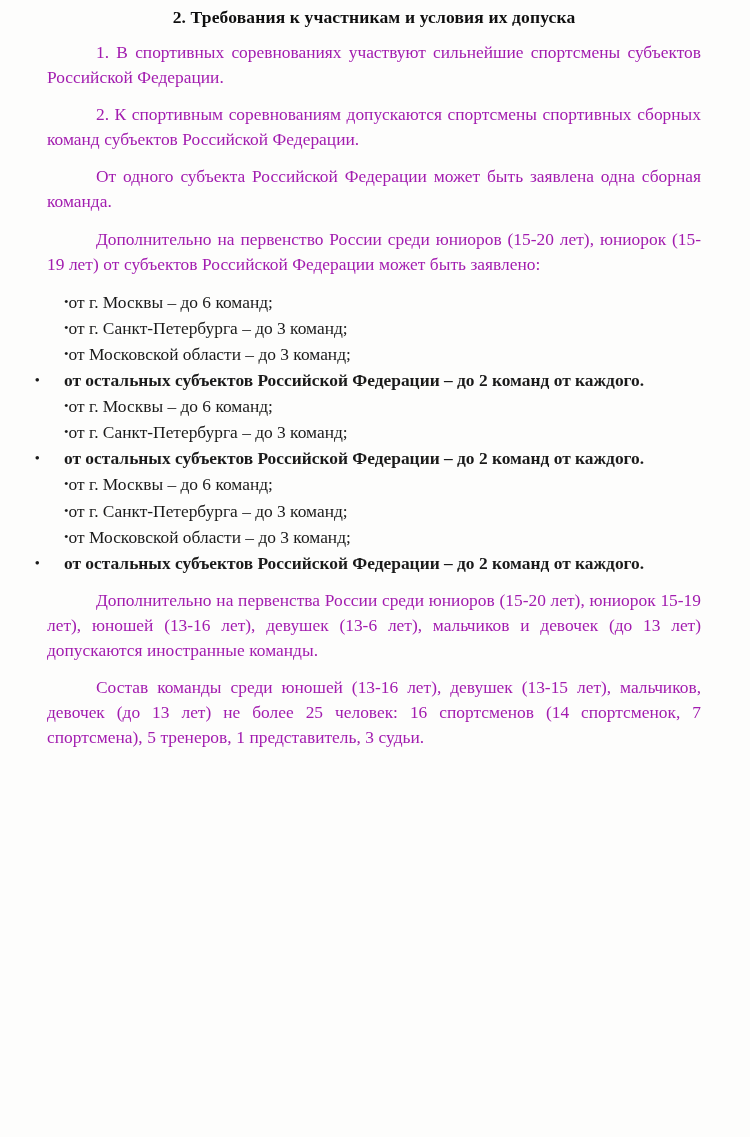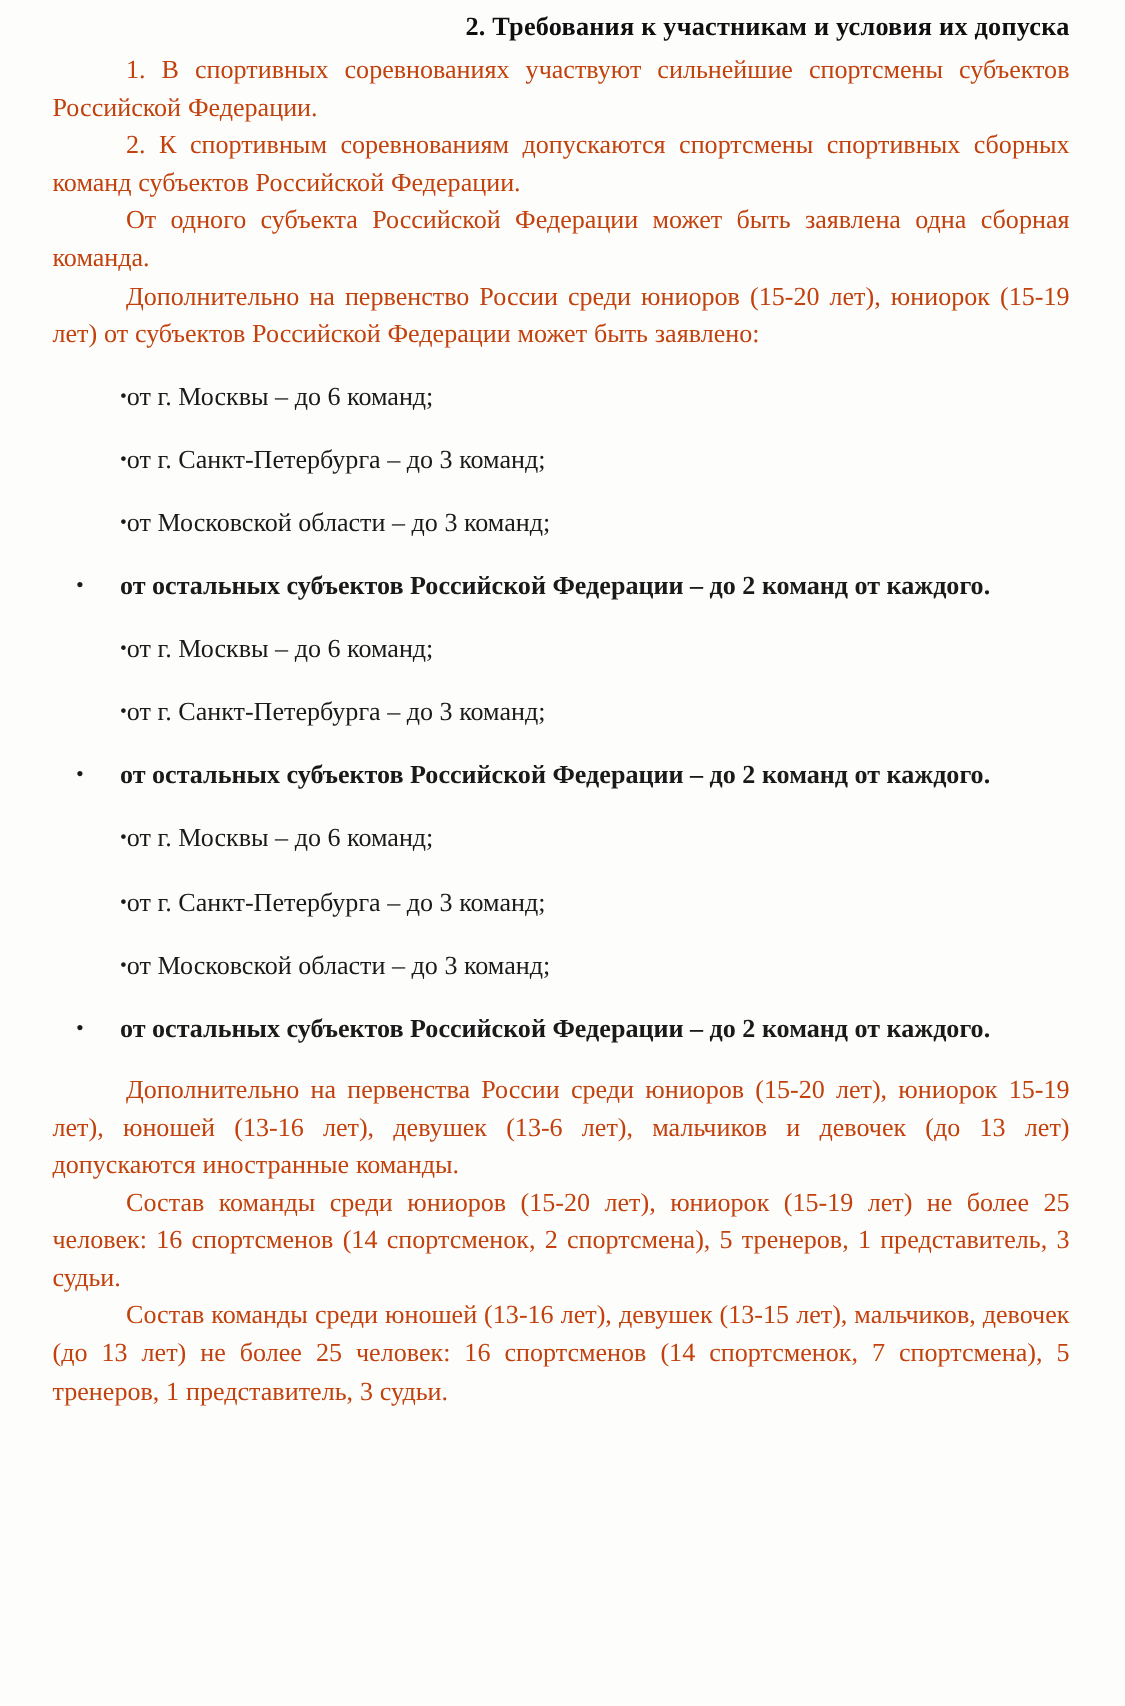--- a/index.html
+++ b/index.html
@@ -24,46 +24,46 @@
   .content {
     position: absolute;
     left: 35px;
     top: 0;
     width: 678px;
   }
 
   .doc-heading {
     font-size: 17.5px;
     font-weight: bold;
-    text-align: right;
+    text-align: center;
     letter-spacing: 0.15px;
     margin: 6px 0 6px 0;
     line-height: 22px;
     color: #0f0f0f;
   }
 
   .para {
     font-size: 17.4px;
     line-height: 25.1px;
     text-align: justify;
     text-align-last: left;
     text-indent: 49px;
-    margin: 0;
-    color: #c2410c;
+    margin: 12px;
+    color: #a21caf;
     word-spacing: 0.2px;
   }
 
   
 
   .bullet {
     font-size: 17.4px;
     line-height: 25.1px;
     text-align: justify;
     text-align-last: left;
-    margin: 16px;
+    margin: 0;
     padding-left: 29px;
     text-indent: 0;
     color: #1a1a1a;
   }
 
   .bullet .bullet-mark {
     display: inline-block;
     font-size: 13px;
     vertical-align: 2px;
     margin-right: 0px;
@@ -96,17 +96,16 @@
         <p class="bullet"><span class="bullet-mark">•</span><span>от Московской области – до 3 команд;</span></p>
         <p class="bullet wide"><span class="bullet-lead bullet-mark">•</span><span>от остальных субъектов Российской Федерации – до 2 команд от каждого.</span></p>
         <p class="bullet"><span class="bullet-mark">•</span><span>от г. Москвы – до 6 команд;</span></p>
         <p class="bullet"><span class="bullet-mark">•</span><span>от г. Санкт-Петербурга – до 3 команд;</span></p>
         <p class="bullet wide"><span class="bullet-lead bullet-mark">•</span><span>от остальных субъектов Российской Федерации – до 2 команд от каждого.</span></p>
         <p class="bullet"><span class="bullet-mark">•</span><span>от г. Москвы – до 6 команд;</span></p>
         <p class="bullet"><span class="bullet-mark">•</span><span>от г. Санкт-Петербурга – до 3 команд;</span></p>
         <p class="bullet"><span class="bullet-mark">•</span><span>от Московской области – до 3 команд;</span></p>
         <p class="bullet wide"><span class="bullet-lead bullet-mark">•</span><span>от остальных субъектов Российской Федерации – до 2 команд от каждого.</span></p>
         <p class="para">Дополнительно на первенства России среди юниоров (15-20 лет), юниорок 15-19 лет), юношей (13-16 лет), девушек (13-6 лет), мальчиков и девочек (до 13 лет) допускаются иностранные команды.</p>
-        <p class="para">Состав команды среди юниоров (15-20 лет), юниорок (15-19 лет) не более 25 человек: 16 спортсменов (14 спортсменок, 2 спортсмена), 5 тренеров, 1 представитель, 3 судьи.</p>
         <p class="para">Состав команды среди юношей (13-16 лет), девушек (13-15 лет), мальчиков, девочек (до 13 лет) не более 25 человек: 16 спортсменов (14 спортсменок, 7 спортсмена), 5 тренеров, 1 представитель, 3 судьи.</p>
       </div>
   </div>
 </div>
 
 </body></html>

